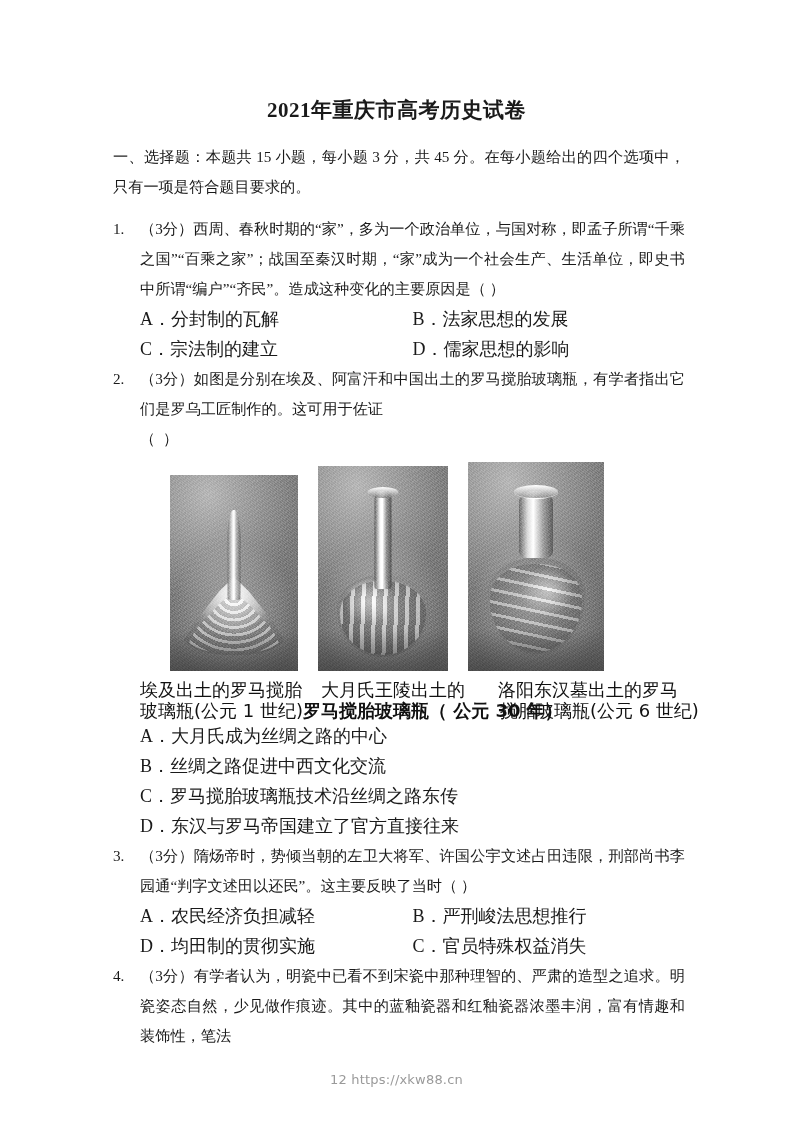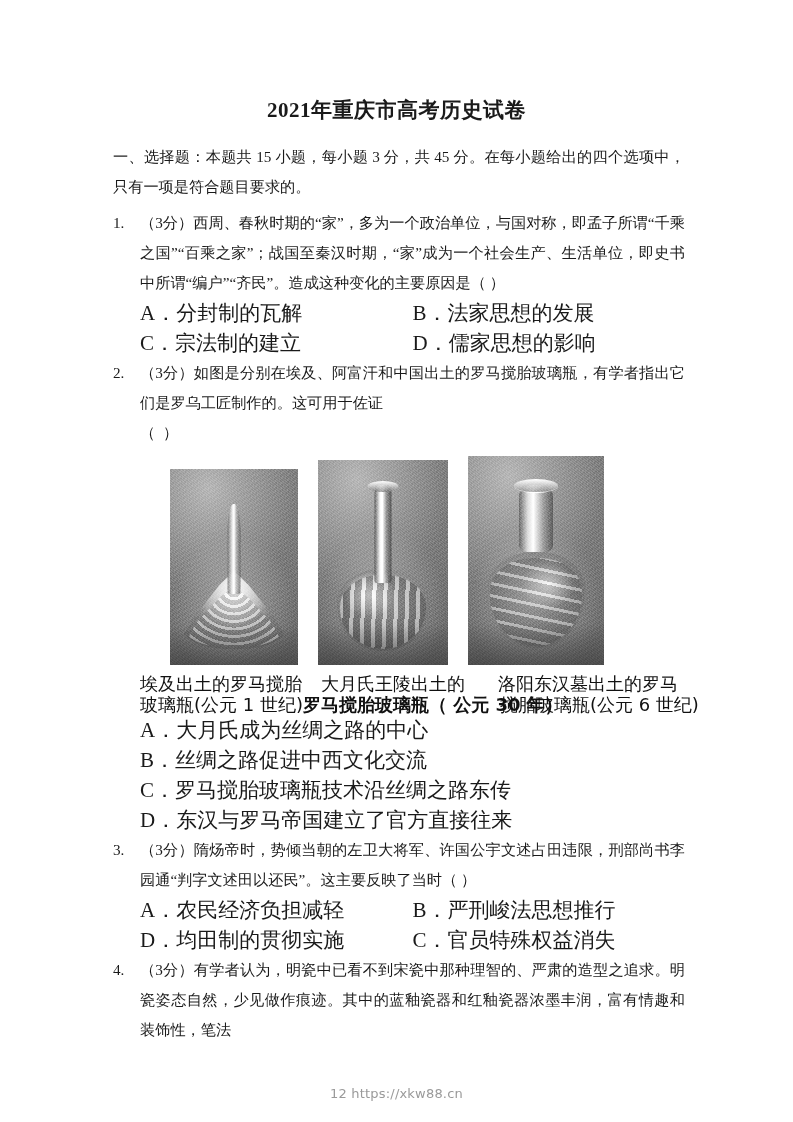--- a/index.html
+++ b/index.html
@@ -41,21 +41,21 @@
     left: 113px;
     width: 572px;
     top: 142px;
   }
 
   .section-intro {
     font-size: 15.2px;
     line-height: 30px;
     text-align: justify;
     text-justify: inter-ideograph;
-    margin: 0 0 6px 0;
+    margin: 0 0 12px 0;
   }
 
   .question {
     margin: 0 0 0 0;
     padding: 0;
   }
 
   .q-body {
     font-size: 15.2px;
     line-height: 30px;
@@ -80,21 +80,21 @@
     padding-left: 27px;
     letter-spacing: 2px;
   }
 
   .options {
     padding-left: 27px;
     margin: 0;
   }
   .opt-row {
     display: flex;
-    font-size: 21px;
+    font-size: 18px;
     line-height: 30px;
   }
   .opt {
     width: 50%;
     white-space: nowrap;
   }
   .opt .lab {
     display: inline-block;
     min-width: 21px;
   }
@@ -285,21 +285,20 @@
   .footer {
     position: absolute;
     left: 0;
     right: 0;
     top: 1072px;
     text-align: center;
     font-family: "DejaVu Sans", "Liberation Sans", sans-serif;
     font-size: 13px;
     color: #9a9a9a;
     letter-spacing: 0.2px;
-    margin-top: 14px;
   }
 </style>
 </head>
 <body>
 
 <div class="page">
 
   <div class="doc-title">2021年重庆市高考历史试卷</div>
 
   <div class="content">

